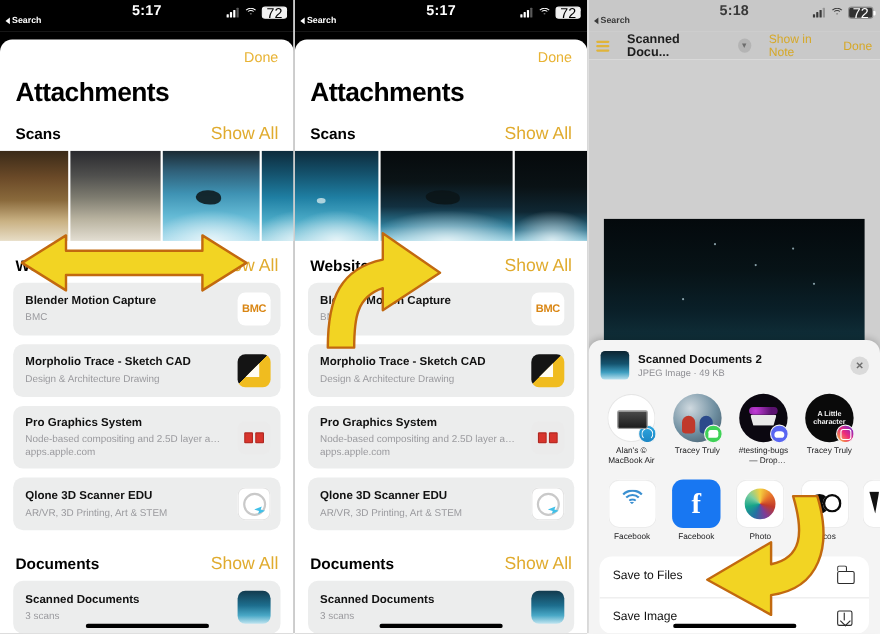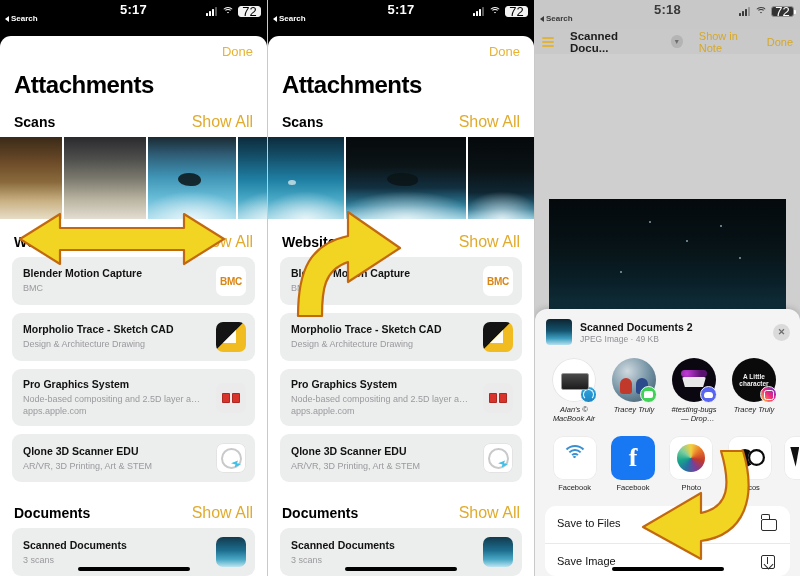--- a/index.html
+++ b/index.html
@@ -150,21 +150,21 @@
   .sh-t2 { font-size:8.5px; color:#8e8e93; margin-top:1px; }
   .sh-close { margin-left:auto; width:17px;height:17px;border-radius:50%;background:#dadada;
      color:#6e6e6e; display:flex;align-items:center;justify-content:center;font-size:9px;font-weight:700; }
 
   .contacts { display:flex; gap:10px; padding:4px 0 6px 14px; }
   .contact { width:50px; text-align:center; }
   .c-av { width:44px;height:44px;border-radius:50%;margin:0 auto;position:relative;overflow:visible; }
   .c-badge { position:absolute; right:-1px; bottom:-1px; width:17px;height:17px;border-radius:50%;
      border:1.5px solid #f4f4f4; display:flex;align-items:center;justify-content:center; }
   .c-lbl { font-size:7.5px; color:#1c1c1e; line-height:1.25; margin-top:3px;
-     overflow:hidden; display:-webkit-box;font-style:italic; -webkit-line-clamp:2; -webkit-box-orient:vertical; }
+     overflow:hidden; display:-webkit-box; -webkit-line-clamp:2; -webkit-box-orient:vertical; }
   .av-mac { background:#fff; box-shadow:inset 0 0 0 1px #e6e6e6; }
   .av-mac::after{content:"";position:absolute;left:9px;top:15px;width:26px;height:15px;
      background:linear-gradient(180deg,#4a4a4a,#1c1c1c);border:1.5px solid #9a9a9a;border-radius:2px;}
   .av-tracey { background:radial-gradient(circle at 35% 30%,#cfd9df,#6e8ea0 55%,#39505e); }
   .av-tracey::after{content:"";position:absolute;left:8px;top:20px;width:12px;height:16px;
      background:#c0392b;border-radius:6px 6px 3px 3px;}
   .av-tracey::before{content:"";position:absolute;right:8px;top:20px;width:12px;height:16px;
      background:#2b4a8b;border-radius:6px 6px 3px 3px;}
   .av-bug { background:#0b0710; position:relative; }
   .av-bug::after{content:"";position:absolute;left:10px;top:19px;width:24px;height:10px;

